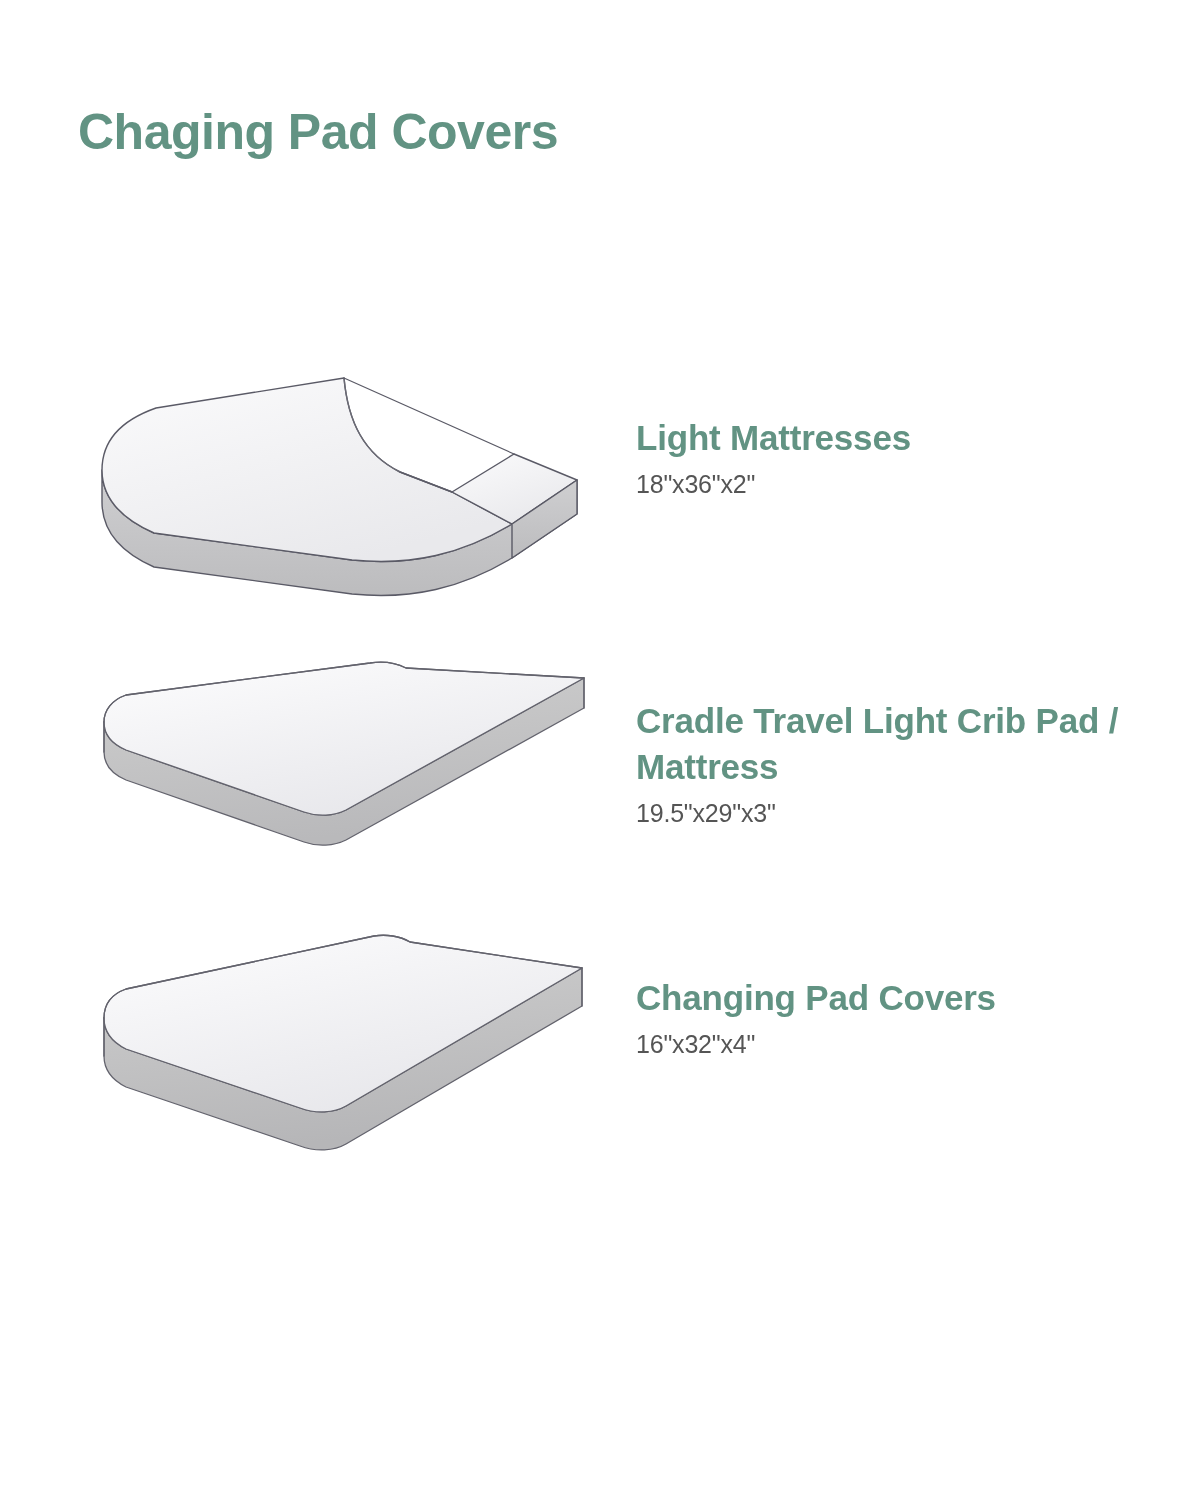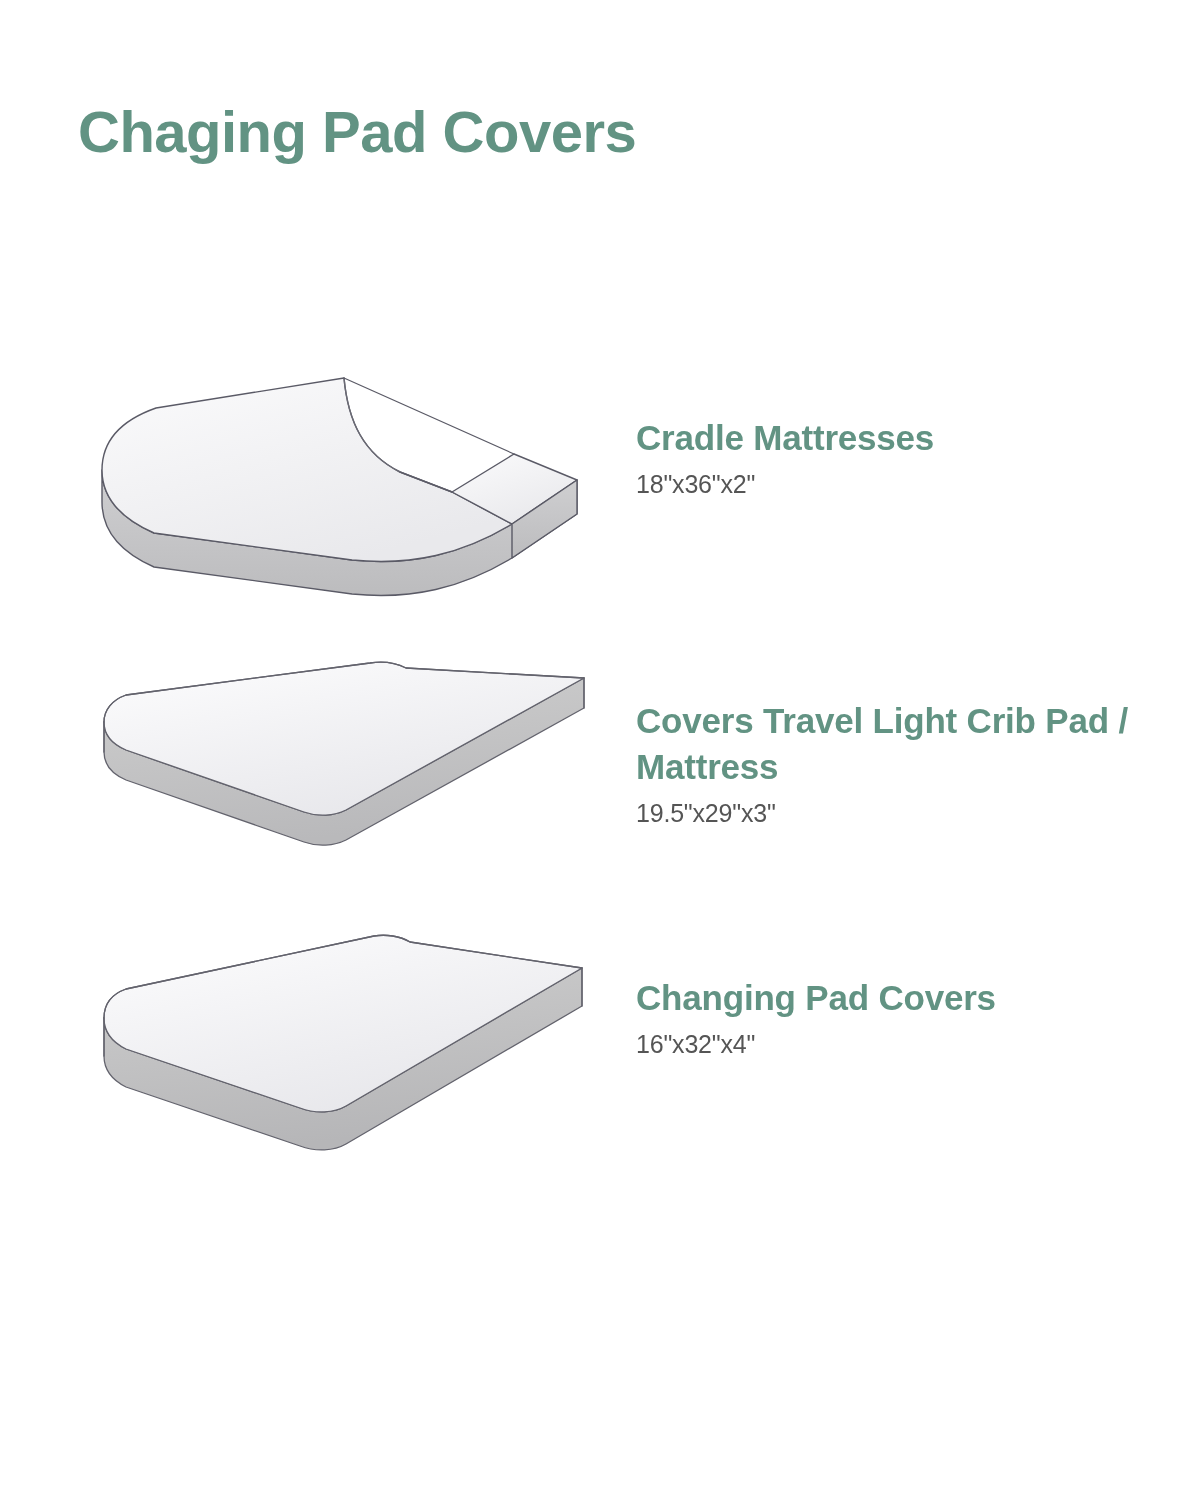--- a/index.html
+++ b/index.html
@@ -21,21 +21,21 @@
     position: absolute;
     inset: 0;
     background: #ffffff;
   }
 
   
   .page-title {
     position: absolute;
     left: 78px;
     top: 97px;
-    font-size: 58px;
+    font-size: 50px;
     line-height: 70px;
     font-weight: 700;
     letter-spacing: -0.5px;
     color: #629383;
     white-space: nowrap;
   }
 
   
   .row {
     position: absolute;
@@ -142,21 +142,21 @@
 
           <path d="M 370 130 L 430 162 L 495 118 L 432 92 Z" fill="url(#topGrad1)"></path>
           <path d="M 495 118 L 495 152 L 430 196 L 430 162 Z" fill="url(#sideGrad1)"></path>
           <path d="M 318 110 L 370 130" fill="none" stroke="#5a5a66" stroke-width="1.2"></path>
           <path d="M 262 16 L 432 92" fill="none" stroke="#5a5a66" stroke-width="1.2"></path>
         </g>
       </svg>
     </div>
 
     <div class="labels">
-      <div class="label-title">Cradle Mattresses</div>
+      <div class="label-title">Light Mattresses</div>
       <div class="label-dims">18"x36"x2"</div>
     </div>
   </div>
 
   <div class="row row-2">
 
     <div class="illus">
       <svg viewBox="0 0 530 240" xmlns="http://www.w3.org/2000/svg">
         <defs>
           <linearGradient id="topGrad2" x1="0.1" y1="0" x2="0.7" y2="1">
@@ -181,21 +181,21 @@
                    C 30 84 22 74 22 62 Z" fill="url(#topGrad2)"></path>
 
           <path d="M 22 62 C 22 50 30 40 44 35 L 288 3 C 300 1 314 3 324 8 L 502 18" fill="none" stroke="#63636d" stroke-width="1.3"></path>
           <path d="M 22 62 L 22 92" fill="none" stroke="#63636d" stroke-width="1.3"></path>
           <path d="M 502 18 L 502 48" fill="none" stroke="#63636d" stroke-width="1.3"></path>
         </g>
       </svg>
     </div>
 
     <div class="labels">
-      <div class="label-title">Covers Travel Light Crib Pad / Mattress</div>
+      <div class="label-title">Cradle Travel Light Crib Pad / Mattress</div>
       <div class="label-dims">19.5"x29"x3"</div>
     </div>
   </div>
 
   <div class="row row-3">
 
     <div class="illus">
       <svg viewBox="0 0 530 240" xmlns="http://www.w3.org/2000/svg">
         <defs>
           <linearGradient id="topGrad3" x1="0.1" y1="0" x2="0.7" y2="1">

